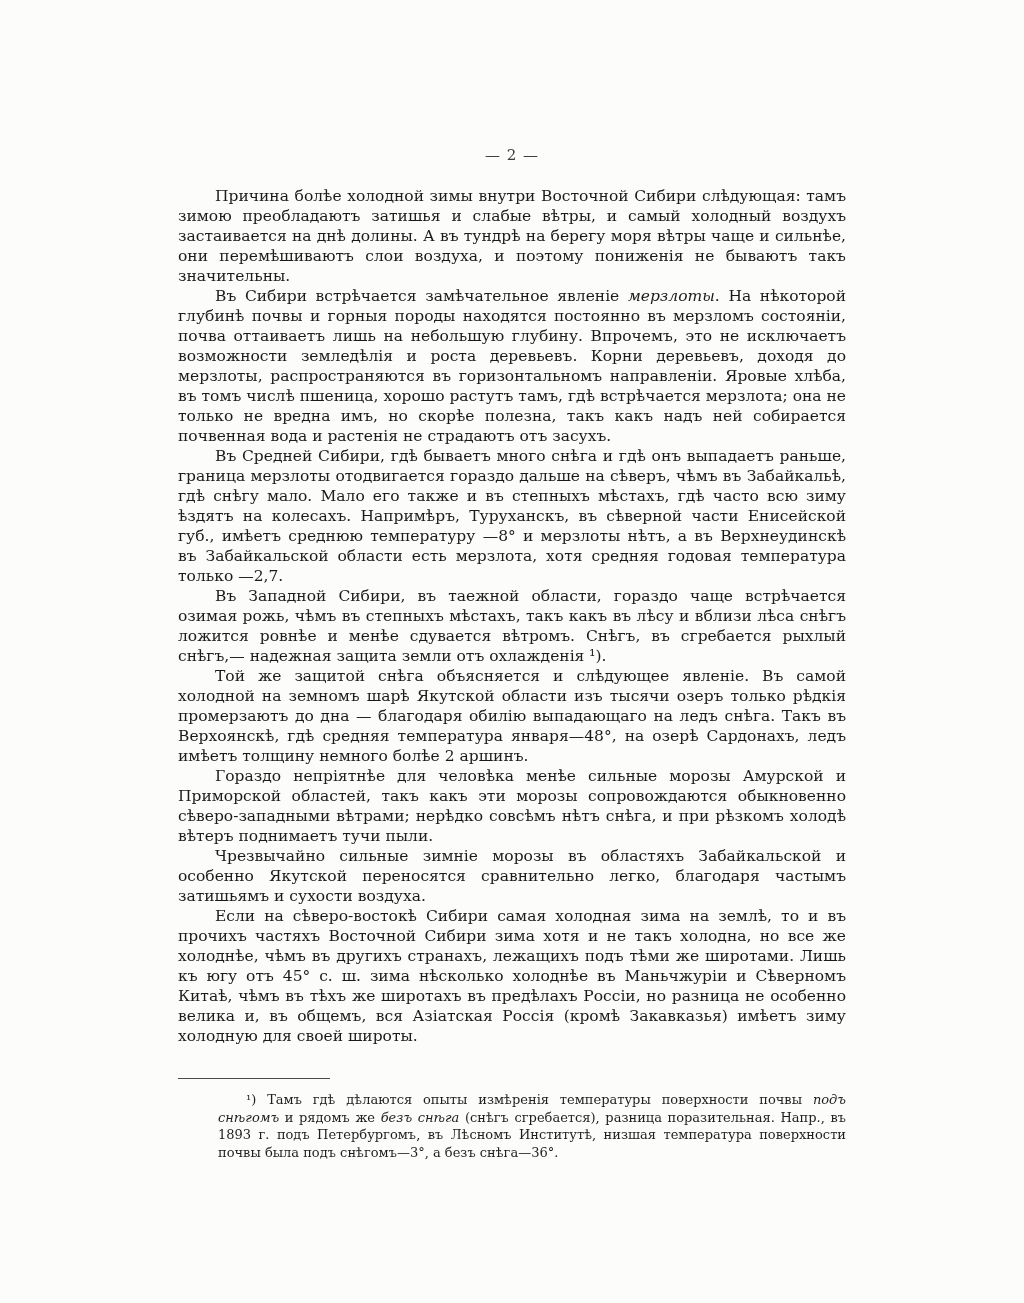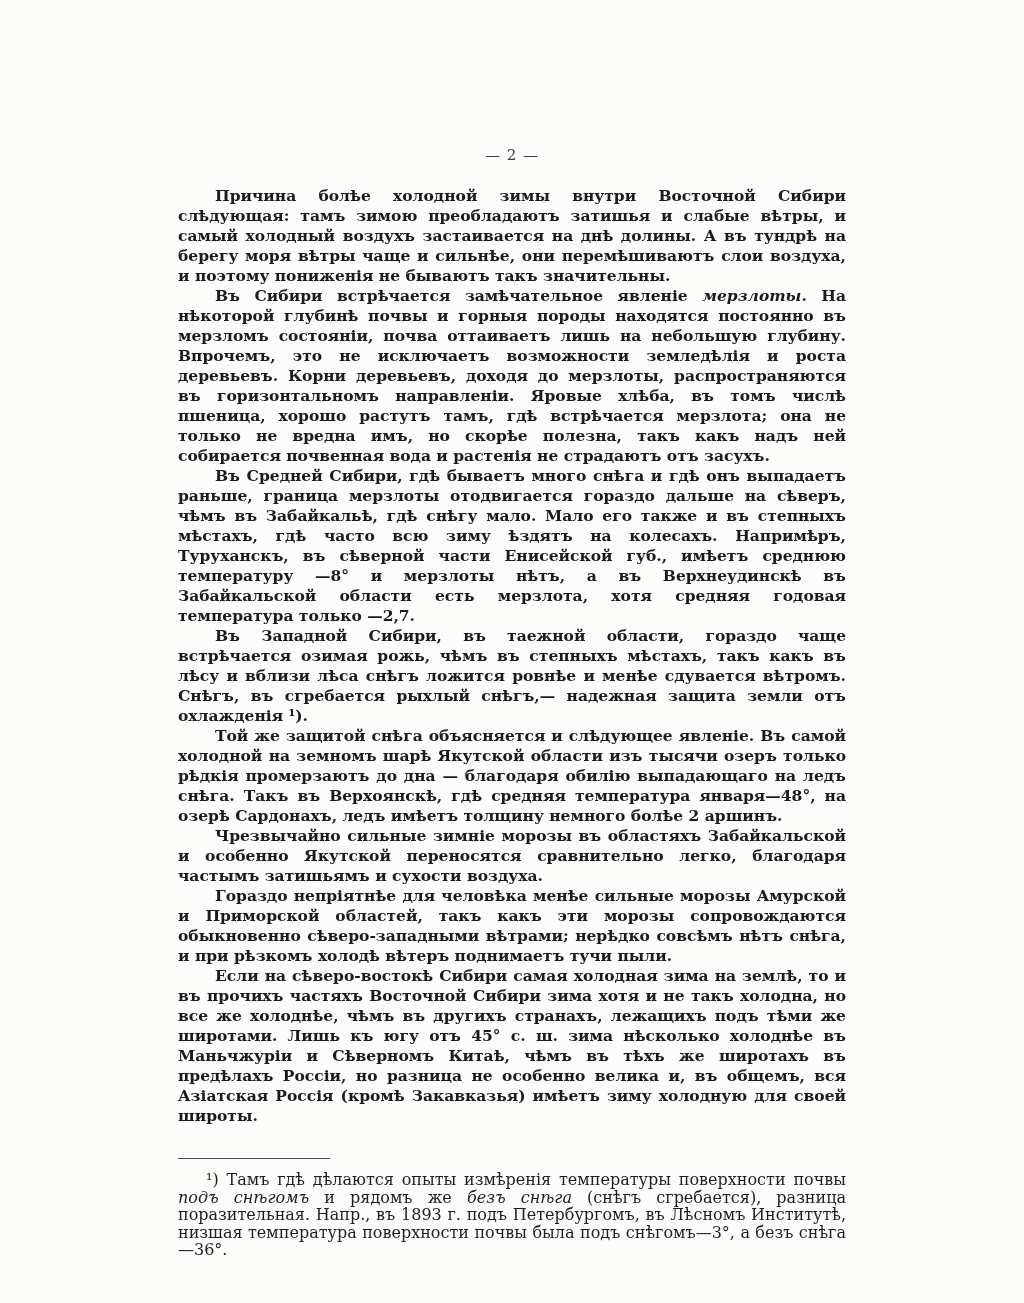--- a/index.html
+++ b/index.html
@@ -23,61 +23,61 @@
     font-size: 15px;
     color: #3a3a3a;
     letter-spacing: 1px;
   }
   .content {
     width: 668px;
     margin: 22px auto 0 auto;
     font-size: 15.5px;
     line-height: 20px;
     text-align: justify;
-    font-weight: bold;
   }
   .content p.para {
     margin: 0;
     text-indent: 37px;
   }
   .italic {
     font-style: italic;
   }
   .footnote-block {
     width: 668px;
     margin: 32px auto 0 auto;
   }
   .footnote-rule {
     width: 152px;
     height: 0;
     border-top: 1.5px solid #4a4a4a;
     margin-bottom: 12px;
   }
   .footnote-text {
-    font-size: 16px;
+    font-size: 13px;
     line-height: 17.5px;
     text-align: justify;
     text-indent: 28px;
     color: #1e1e1e;
+    margin-left: 40px;
   }
 </style>
 </head>
 <body>
 
 <div class="page">
   <div class="page-number">— 2 —</div>
 
   <div class="content">
       <p class="para"><span>Причина болѣе холодной зимы внутри Восточной Сибири слѣдующая: тамъ зимою преобладаютъ затишья и слабые вѣтры, и самый холодный воздухъ застаивается на днѣ долины. А въ тундрѣ на берегу моря вѣтры чаще и сильнѣе, они перемѣшиваютъ слои воздуха, и поэтому пониженія не бываютъ такъ значительны.</span></p>
       <p class="para"><span>Въ Сибири встрѣчается замѣчательное явленіе </span><span class="italic">мерзлоты</span><span>. На нѣкоторой глубинѣ почвы и горныя породы находятся постоянно въ мерзломъ состояніи, почва оттаиваетъ лишь на небольшую глубину. Впрочемъ, это не исключаетъ возможности земледѣлія и роста деревьевъ. Корни деревьевъ, доходя до мерзлоты, распространяются въ горизонтальномъ направленіи. Яровые хлѣба, въ томъ числѣ пшеница, хорошо растутъ тамъ, гдѣ встрѣчается мерзлота; она не только не вредна имъ, но скорѣе полезна, такъ какъ надъ ней собирается почвенная вода и растенія не страдаютъ отъ засухъ.</span></p>
       <p class="para"><span>Въ Средней Сибири, гдѣ бываетъ много снѣга и гдѣ онъ выпадаетъ раньше, граница мерзлоты отодвигается гораздо дальше на сѣверъ, чѣмъ въ Забайкальѣ, гдѣ снѣгу мало. Мало его также и въ степныхъ мѣстахъ, гдѣ часто всю зиму ѣздятъ на колесахъ. Напримѣръ, Туруханскъ, въ сѣверной части Енисейской губ., имѣетъ среднюю температуру —8° и мерзлоты нѣтъ, а въ Верхнеудинскѣ въ Забайкальской области есть мерзлота, хотя средняя годовая температура только —2,7.</span></p>
       <p class="para"><span>Въ Западной Сибири, въ таежной области, гораздо чаще встрѣчается озимая рожь, чѣмъ въ степныхъ мѣстахъ, такъ какъ въ лѣсу и вблизи лѣса снѣгъ ложится ровнѣе и менѣе сдувается вѣтромъ. Снѣгъ, въ сгребается рыхлый снѣгъ,— надежная защита земли отъ охлажденія ¹).</span></p>
       <p class="para"><span>Той же защитой снѣга объясняется и слѣдующее явленіе. Въ самой холодной на земномъ шарѣ Якутской области изъ тысячи озеръ только рѣдкія промерзаютъ до дна — благодаря обилію выпадающаго на ледъ снѣга. Такъ въ Верхоянскѣ, гдѣ средняя температура января—48°, на озерѣ Сардонахъ, ледъ имѣетъ толщину немного болѣе 2 аршинъ.</span></p>
+      <p class="para"><span>Гораздо непріятнѣе для человѣка менѣе сильные морозы Амурской и Приморской областей, такъ какъ эти морозы сопровождаются обыкновенно сѣверо-западными вѣтрами; нерѣдко совсѣмъ нѣтъ снѣга, и при рѣзкомъ холодѣ вѣтеръ поднимаетъ тучи пыли.</span></p>
       <p class="para"><span>Чрезвычайно сильные зимніе морозы въ областяхъ Забайкальской и особенно Якутской переносятся сравнительно легко, благодаря частымъ затишьямъ и сухости воздуха.</span></p>
-      <p class="para"><span>Гораздо непріятнѣе для человѣка менѣе сильные морозы Амурской и Приморской областей, такъ какъ эти морозы сопровождаются обыкновенно сѣверо-западными вѣтрами; нерѣдко совсѣмъ нѣтъ снѣга, и при рѣзкомъ холодѣ вѣтеръ поднимаетъ тучи пыли.</span></p>
       <p class="para"><span>Если на сѣверо-востокѣ Сибири самая холодная зима на землѣ, то и въ прочихъ частяхъ Восточной Сибири зима хотя и не такъ холодна, но все же холоднѣе, чѣмъ въ другихъ странахъ, лежащихъ подъ тѣми же широтами. Лишь къ югу отъ 45° с. ш. зима нѣсколько холоднѣе въ Маньчжуріи и Сѣверномъ Китаѣ, чѣмъ въ тѣхъ же широтахъ въ предѣлахъ Россіи, но разница не особенно велика и, въ общемъ, вся Азіатская Россія (кромѣ Закавказья) имѣетъ зиму холодную для своей широты.</span></p>
     </div>
 
   <div class="footnote-block">
     <div class="footnote-rule"></div>
     <div class="footnote-text"><span>¹) Тамъ гдѣ дѣлаются опыты измѣренія температуры поверхности почвы </span><span class="italic">подъ снѣгомъ</span><span> и рядомъ же </span><span class="italic">безъ снѣга</span><span> (снѣгъ сгребается), разница поразительная. Напр., въ 1893 г. подъ Петербургомъ, въ Лѣсномъ Институтѣ, низшая температура поверхности почвы была подъ снѣгомъ—3°, а безъ снѣга—36°.</span></div>
   </div>
 </div>
 
 </body></html>

